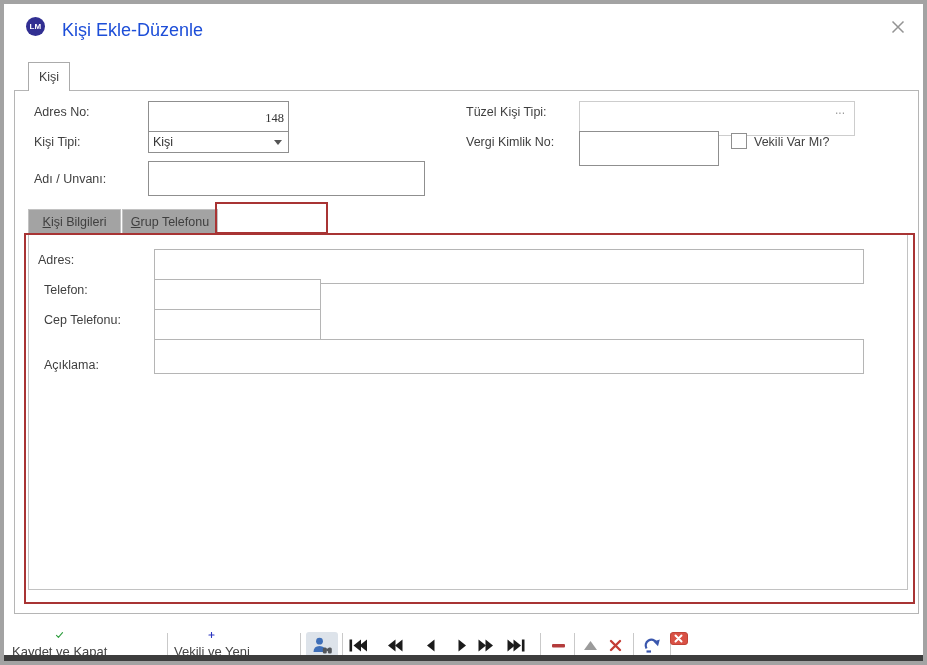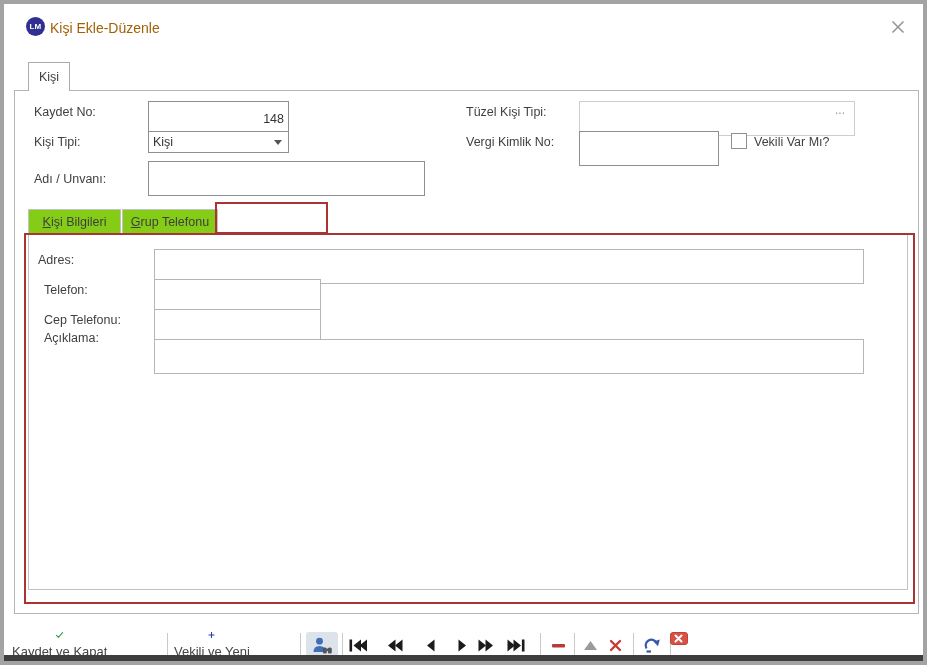--- a/index.html
+++ b/index.html
@@ -7,27 +7,27 @@
     --minus-red:#b43c3c; --x-red:#c43c35; --refresh-blue:#3a57ad;
     --kapat-box-red:#d95145; --logo-navy:#312f92; --arrow-black:#1b1b1b;
     --person-blue:#3f6fb8;
   }
   *{box-sizing:border-box;}
   body{margin:0;background:#e9e9e9;font-family:"Liberation Sans",sans-serif;}
   .dialog{position:relative;width:927px;height:665px;background:#fff;
     border:4px solid #a3a3a3;overflow:hidden;}
   .lbl{position:absolute;font-size:12.5px;color:#3f3f3f;white-space:nowrap;}
   .inp{position:absolute;height:35px;border:1px solid #8f8f8f;background:#fff;
-    font-family:Liberation Sans, sans-serif;font-size:12.5px;color:#333;padding:0 4px;}
+    font-family:Liberation Serif, serif;font-size:12.5px;color:#333;padding:0 4px;}
   .u{text-decoration:underline;}
   
   #logo{position:absolute;left:22px;top:13px;width:19px;height:19px;border-radius:50%;
     background:var(--logo-navy);color:#fff;font-size:8px;font-weight:bold;
     text-align:center;line-height:19px;letter-spacing:.3px;}
-  #title{position:absolute;left:46px;top:16px;font-size:14px;color:#a16207;}
+  #title{position:absolute;left:58px;top:16px;font-size:18px;color:#1d4ed8;}
   #closeBtn{position:absolute;left:874px;top:8px;width:40px;height:30px;display:flex;
     align-items:center;justify-content:center;cursor:pointer;background:transparent;border:none;}
   
   #mainTab{position:absolute;left:24px;top:58px;width:42px;height:29px;background:#fff;
     border:1px solid #ababab;border-bottom:none;z-index:3;text-align:center;
     line-height:28px;font-size:12.5px;color:#3f3f3f;cursor:default;}
   #mainPanel{position:absolute;left:10px;top:86px;width:905px;height:524px;
     border:1px solid #b5b5b5;background:#fff;}
   
   #lblMalik{left:30px;top:101px;} #inpMalik{left:144px;top:97px;width:141px;text-align:right;}
@@ -38,36 +38,36 @@
   #combo{position:absolute;left:144px;top:127px;width:141px;height:22px;border:1px solid #8f8f8f;
     background:#fff;font-size:12.5px;color:#333;display:flex;align-items:center;
     padding:0 6px 0 4px;cursor:default;}
   #combo .val{flex:1;}
   #lblVergi{left:462px;top:131px;} #inpVergi{left:575px;top:127px;width:140px;}
   #chkVekili{position:absolute;left:727px;top:129px;width:16px;height:16px;appearance:none;
     -webkit-appearance:none;border:1px solid #8f8f8f;background:#fff;margin:0;cursor:pointer;}
   #lblVekili{left:750px;top:131px;}
   #lblAdi{left:30px;top:161px;margin-top:7px;} #inpAdi{left:144px;top:157px;width:277px;}
   
-  .subtab{position:absolute;top:205px;height:42px;background:#84cc16;border:1px solid #c2c2c2;
+  .subtab{position:absolute;top:205px;height:42px;background:#a3a3a3;border:1px solid #c2c2c2;
     border-bottom:none;font-size:12.5px;color:#3f3f3f;text-align:center;line-height:24px;
     cursor:pointer;}
   #subTab1{left:24px;width:93px;} #subTab2{left:118px;width:96px;}
   #subTab3{left:215px;width:104px;top:202px;height:28px;background:#fff;border-color:#a9a9a9;
     z-index:4;line-height:27px;}
   #subPanel{position:absolute;left:24px;top:229px;width:880px;height:357px;
     border:1px solid #c2c2c2;background:#fff;}
   .annot{position:absolute;border:2px solid var(--annotation-red);pointer-events:none;z-index:5;}
   #annotTab{left:211px;top:198px;width:113px;height:32px;}
   #annotPanel{left:20px;top:229px;width:891px;height:371px;}
   
   #lblAdres{left:34px;top:249px;}    #inpAdres{left:150px;top:245px;width:710px;border-color:#b5b5b5;}
   #lblTelefon{left:40px;top:279px;}  #inpTelefon{left:150px;top:275px;width:167px;border-color:#b5b5b5;}
   #lblCep{left:40px;top:309px;}      #inpCep{left:150px;top:305px;width:167px;border-color:#b5b5b5;}
-  #lblAciklama{left:40px;top:327px;} #inpAciklama{left:150px;top:335px;width:710px;border-color:#b5b5b5;}
+  #lblAciklama{left:40px;top:354px;} #inpAciklama{left:150px;top:335px;width:710px;border-color:#b5b5b5;}
   
   .tbtn{position:absolute;top:628px;height:27px;display:flex;align-items:center;gap:6px;
     background:transparent;border:none;padding:0;font-family:"Liberation Sans",sans-serif;
     font-size:13px;color:#444;cursor:pointer;white-space:nowrap;flex-direction:column;}
   .sep{position:absolute;top:629px;width:1px;height:24px;background:#c9c9c9;}
   #btnSaveClose{left:8px;} #btnSaveNew{left:170px;}
   #sep1{left:163px;} #sep2{left:296px;} #sep3{left:338px;}
   #btnPerson{left:302px;width:32px;height:27px;justify-content:center;background:#dde3ea;
     border-radius:3px;}
   .navbtn{justify-content:center;width:26px;}
@@ -92,21 +92,21 @@
   <div id="title">Kişi Ekle-Düzenle</div>
   <button id="closeBtn">
     <svg width="14" height="14" viewBox="0 0 14 14">
       <path d="M1.5 1.5 L12.5 12.5 M12.5 1.5 L1.5 12.5" stroke="#949494" stroke-width="1.5" fill="none"></path>
     </svg>
   </button>
 
   <div id="mainTab">Kişi</div>
   <div id="mainPanel"></div>
 
-  <div class="lbl" id="lblMalik">Kaydet No:</div>
+  <div class="lbl" id="lblMalik">Adres No:</div>
   <input class="inp" id="inpMalik" value="148" style="">
 
   <div class="lbl" id="lblTuzel">Tüzel Kişi Tipi:</div>
   <input class="inp" id="inpTuzel" value="" style="">
   <div id="ellipsis">...</div>
 
   <div class="lbl" id="lblKisiTipi">Kişi Tipi:</div>
   <div id="combo">
     <span class="val">Kişi</span>
     <svg width="8" height="5" viewBox="0 0 8 5">

